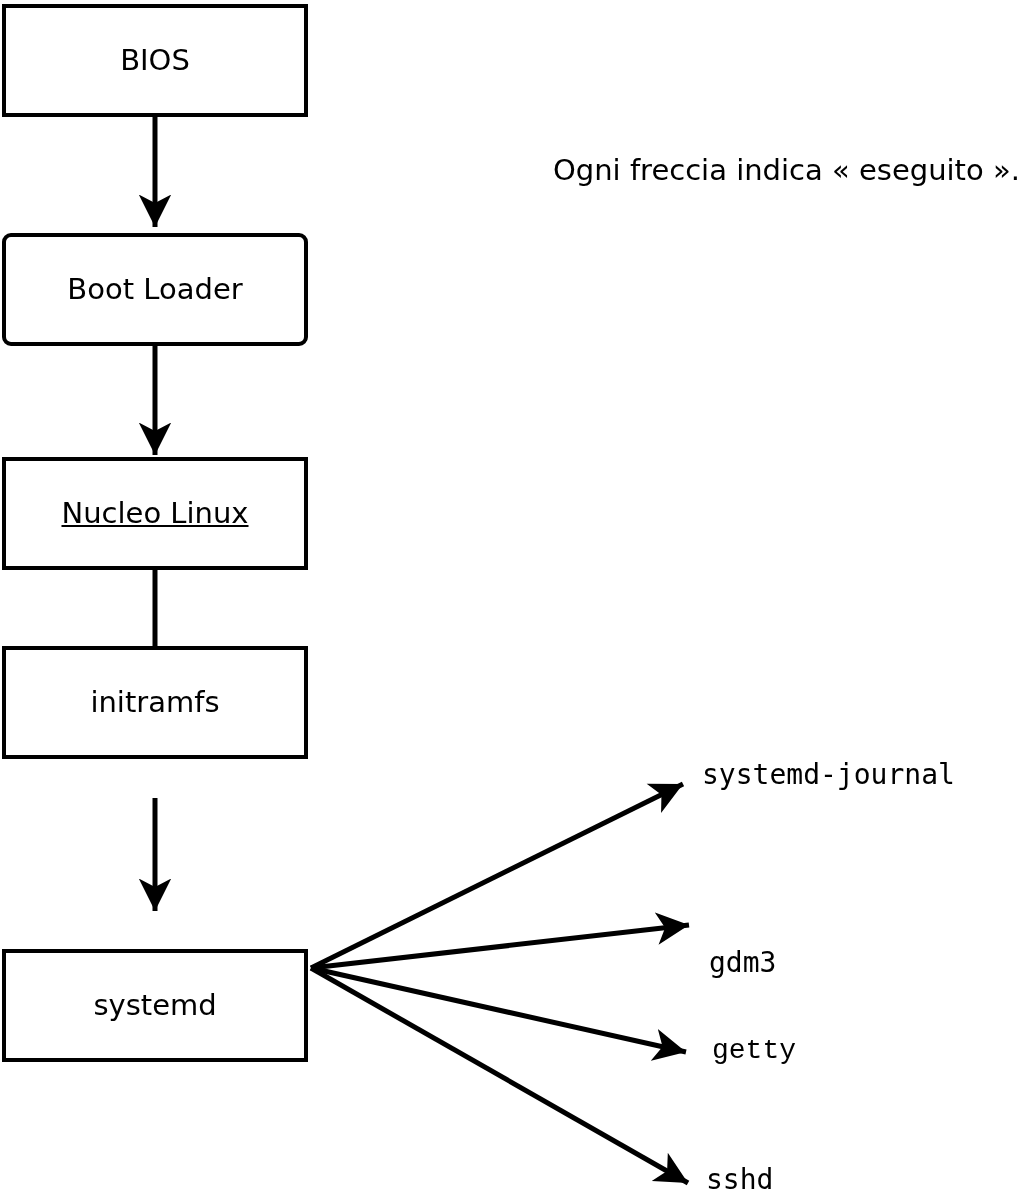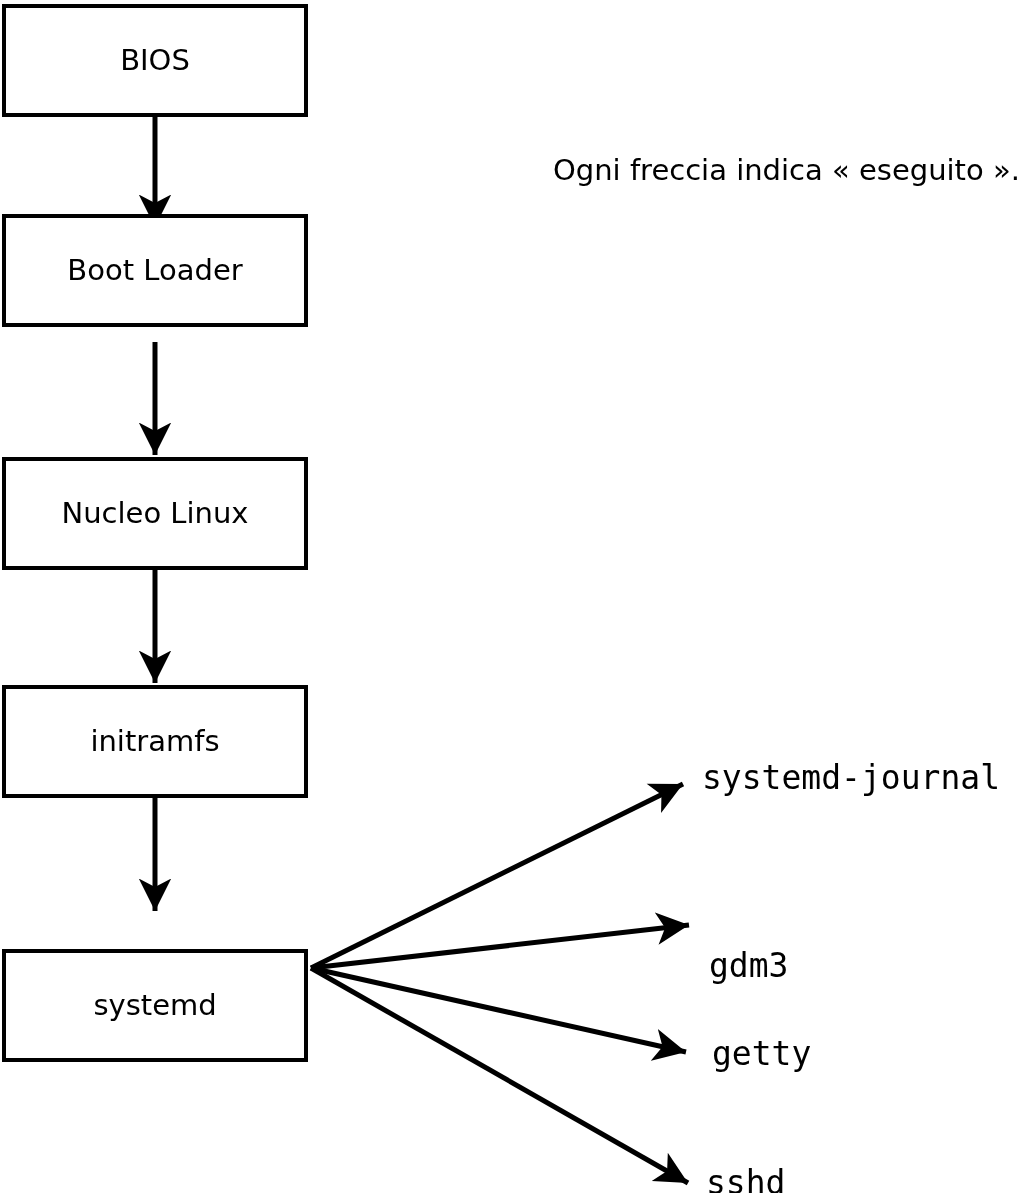--- a/index.html
+++ b/index.html
@@ -32,42 +32,42 @@
     border: 4px solid #000000;
     background: #ffffff;
     display: flex;
     align-items: center;
     justify-content: center;
     font-size: 29px;
     line-height: 1;
     white-space: nowrap;
   }
   .box-bios      { top: 4px; text-align: center;   }
-  .box-bootloader{ top: 214px; }
-  .box-kernel    { top: 457px; }
-  .box-initramfs { top: 685px; justify-content: center; }
+  .box-bootloader{ top: 233px; border-radius: 9px; }
+  .box-kernel    { top: 457px; text-decoration: underline; }
+  .box-initramfs { top: 646px; justify-content: center; }
   .box-systemd   { top: 913px; margin-top: 36px; }
   .caption {
     position: absolute;
     left: 553px;
     top: 153px;
     font-size: 29px;
     line-height: 1.2;
     white-space: nowrap;
   }
   .svc-label {
     position: absolute;
     font-family: "DejaVu Sans Mono", monospace;
-    font-size: 33px;
+    font-size: 28px;
     line-height: 1.2;
     white-space: nowrap;
   }
   .svc-journal { left: 702px; top: 758px;  }
   .svc-gdm3    { left: 709px; top: 946px;  }
-  .svc-getty   { left: 712px; top: 1034px; }
+  .svc-getty   { left: 712px; top: 1034px; font-family: Liberation Mono, monospace; }
   .svc-sshd    { left: 706px; top: 1163px; }
 </style>
 </head>
 <body>
 
 <div id="page">
 
   <svg id="arrows-layer" viewBox="0 0 1024 1193" xmlns="http://www.w3.org/2000/svg">
     <defs>
       <marker id="ah" viewBox="0 0 10 10" refX="10" refY="5" markerWidth="6.5" markerHeight="7" orient="auto">

